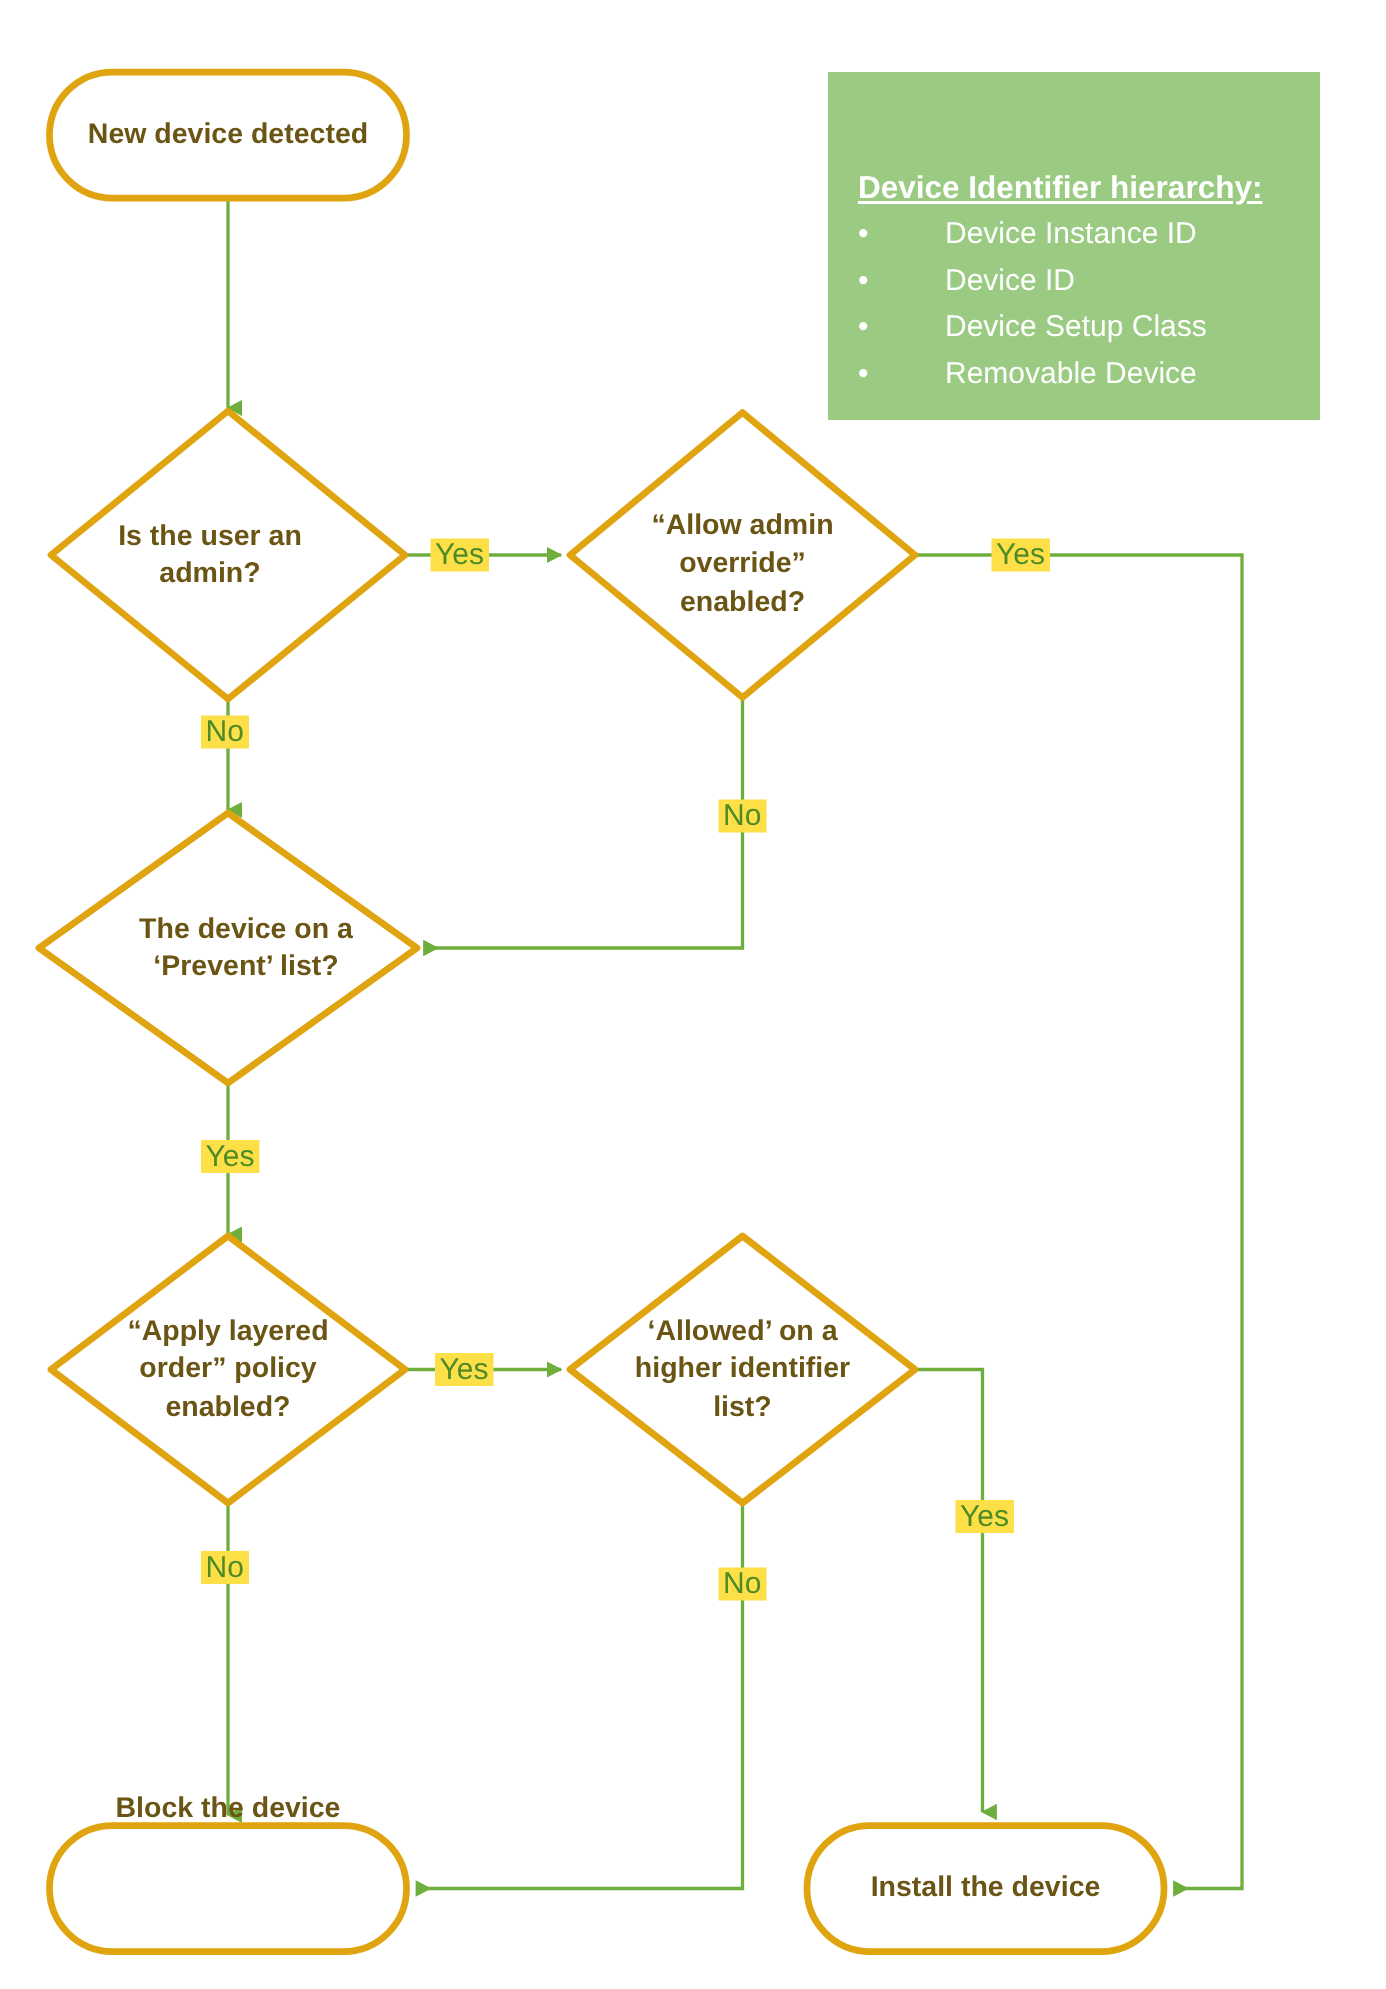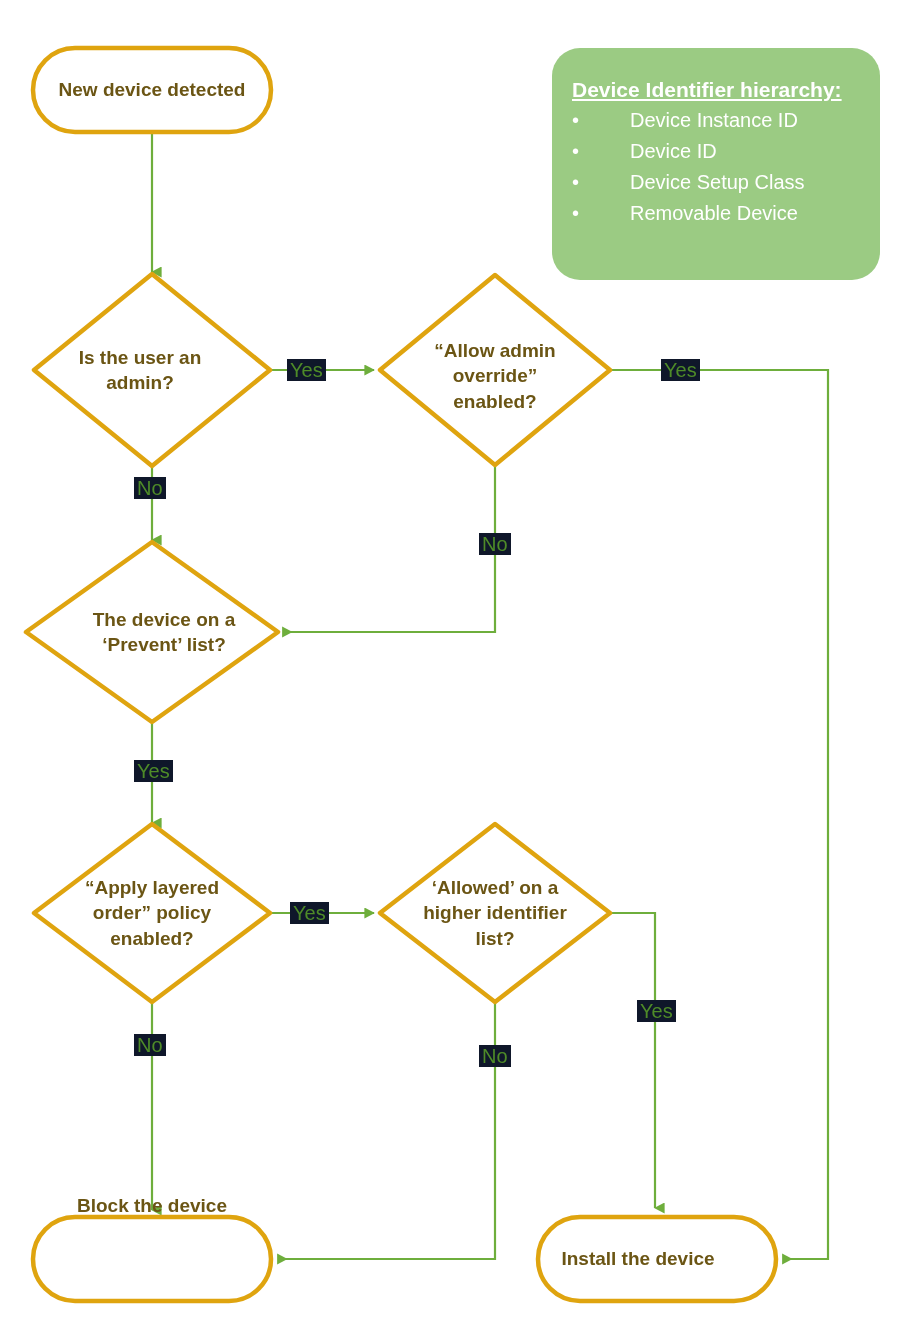--- a/index.html
+++ b/index.html
@@ -42,39 +42,38 @@
   .terminal-text { font-size: 19px; }
   .decision-text { font-size: 19px; }
 
   
   .edge-label {
     position: absolute;
     color: #4E8B28;
     font-family: "Liberation Sans", sans-serif;
     font-size: 20px;
     text-align: center;
-    background: #0f172a;
+    background: #fde047;
     line-height: 1;
     padding: 1px 3px;
     white-space: nowrap;
   }
 
   
   #legend-note {
     position: absolute;
     left: 552px;
     top: 48px;
     width: 328px;
     height: 232px;
     background: #9BCB83;
     box-sizing: border-box;
-    padding: 28px 0 0 10px;
+    padding: 64px 0 0 10px;
     color: #ffffff;
     font-family: "Liberation Sans", sans-serif;
-    border-radius: 28px;
   }
   #legend-title {
     font-size: 21px;
     font-weight: bold;
     text-decoration: underline;
     line-height: 1.3;
     margin: 0 0 2px 10px;
   }
   #legend-list {
     list-style: none;
@@ -171,21 +170,21 @@
   <div class="node-text decision-text" style="left:56px; top:861px; width:192px; height:104px;">“Apply layered
 order” policy
 enabled?</div>
 
   <div class="node-text decision-text" style="left:399px; top:861px; width:192px; height:104px;">‘Allowed’ on a
 higher identifier
 list?</div>
 
   <div class="node-text terminal-text" style="left:33px; top:1164px; width:238px; height:84px;text-align:center;">Block the device</div>
 
-  <div class="node-text terminal-text" style="left:519px; top:1217px; width:238px; height:84px;">Install the device</div>
+  <div class="node-text terminal-text" style="left:538px; top:1217px; width:238px; height:84px;">Install the device</div>
 
   <div class="edge-label" style="left:287px; top:359px;">Yes</div>
 
   <div class="edge-label" style="left:134px; top:477px;">No</div>
 
   <div class="edge-label" style="left:661px; top:359px;">Yes</div>
 
   <div class="edge-label" style="left:479px; top:533px;">No</div>
 
   <div class="edge-label" style="left:134px; top:760px;">Yes</div>

